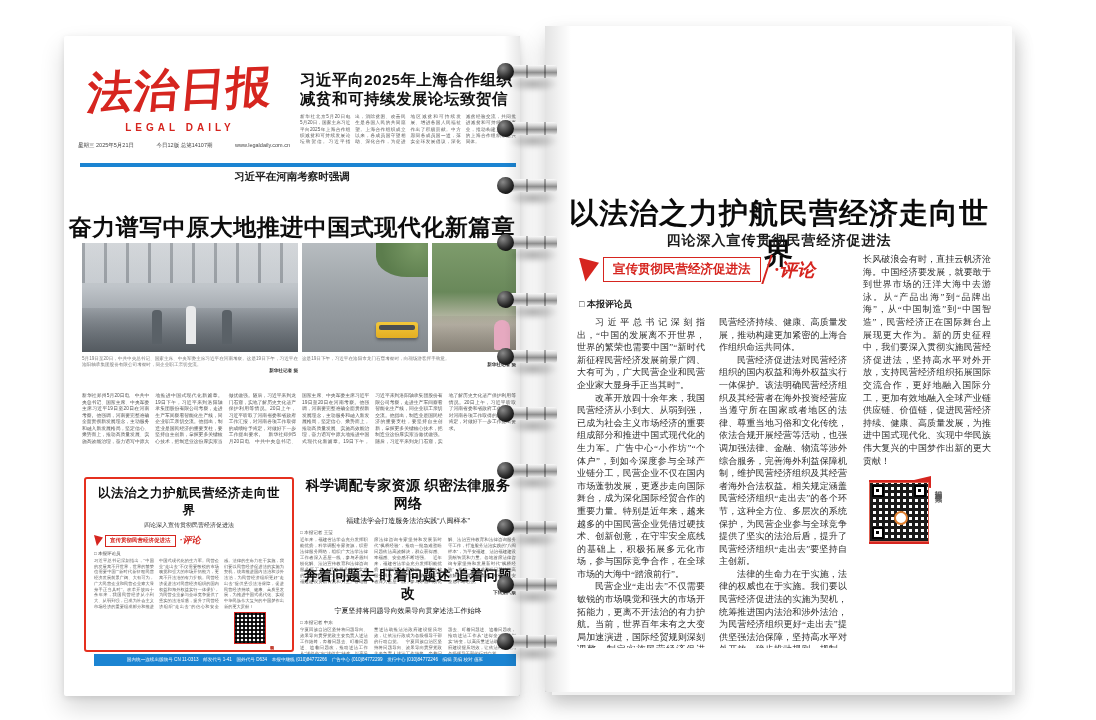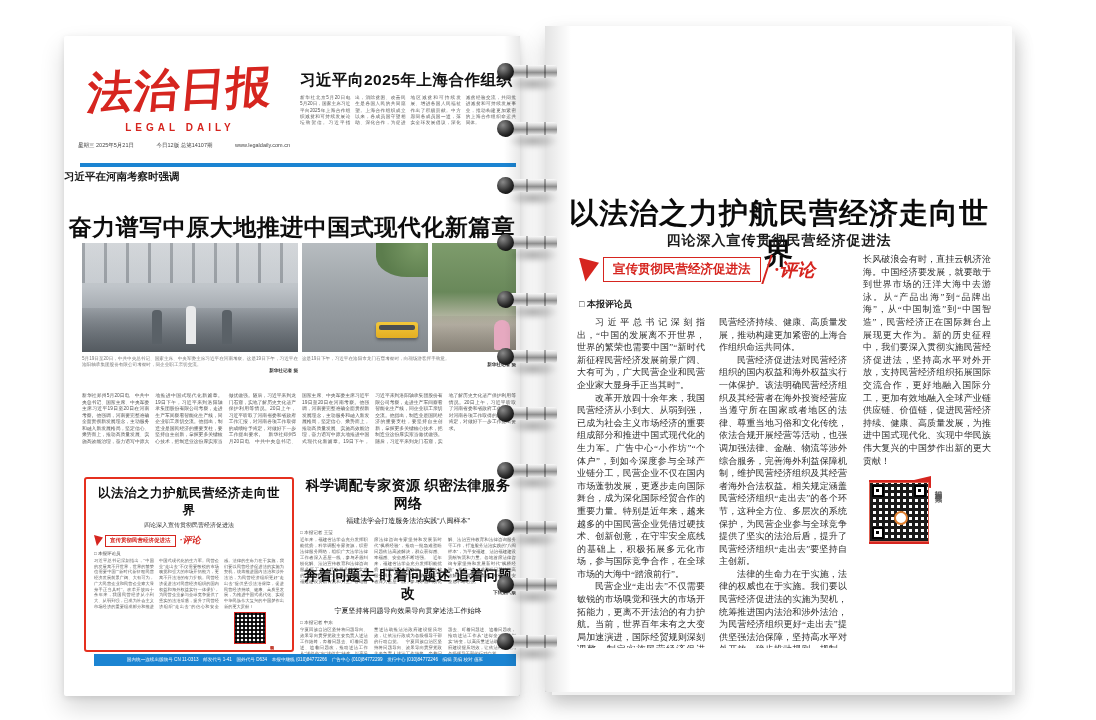--- a/index.html
+++ b/index.html
@@ -37,21 +37,21 @@
   .logo-sub{position:absolute;left:16px;top:86px;width:200px;text-align:center;color:#d6251f;
     font-weight:bold;font-size:10px;letter-spacing:4px;}
   .dateline{position:absolute;left:14px;top:106px;width:212px;display:flex;justify-content:space-between;
     font-size:5.5px;color:#444;}
   .top-story{position:absolute;left:236px;top:34px;width:216px;}
   .ts-head{font-size:15.5px;line-height:19px;font-weight:bold;color:#0f0f0f;letter-spacing:.5px;}
   .ts-body{margin-top:6px;height:46px;overflow:hidden;column-count:4;column-gap:5px;
     font-size:4.6px;line-height:6.3px;color:#555;text-align:justify;}
   .blue-rule{position:absolute;left:16px;top:127px;width:436px;height:4px;background:#1b84d2;}
 
-  .kicker{position:absolute;left:0;top:134px;width:100%;text-align:left;
+  .kicker{position:absolute;left:0;top:134px;width:100%;text-align:center;
     font-size:10.5px;font-weight:bold;color:#1c1c1c;}
   .lead-h1{position:absolute;left:0;top:146px;width:100%;text-align:center;
     font-size:23px;font-weight:bold;color:#0d0d0d;letter-spacing:4px;}
   .lead-h2{position:absolute;left:0;top:176px;width:100%;text-align:center;
     font-size:23px;font-weight:bold;color:#0d0d0d;letter-spacing:.5px;}
 
   .photo{position:absolute;top:207px;height:109px;overflow:hidden;}
   .photo-1{left:18px;width:216px;
     background:linear-gradient(180deg,#d4d7da 0%,#bfc4c9 40%,#9aa0a6 70%,#7e858b 100%);}
   .photo-1 .beams{position:absolute;left:0;top:0;right:0;height:40px;
@@ -166,20 +166,21 @@
       <div class="logo">法治日报</div>
       <div class="logo-sub">LEGAL DAILY</div>
       <div class="dateline">
         <span>星期三 2025年5月21日</span>
         <span>今日12版 总第14107期</span>
         <span>www.legaldaily.com.cn</span>
       </div>
 
       <div class="top-story">
         <div class="ts-head">习近平向2025年上海合作组织</div>
+        <div class="ts-head">减贫和可持续发展论坛致贺信</div>
         <div class="ts-body">新华社北京5月20日电　5月20日，国家主席习近平向2025年上海合作组织减贫和可持续发展论坛致贺信。习近平指出，消除贫困、改善民生是各国人民的共同愿望。上海合作组织成立以来，各成员国守望相助、深化合作，为促进地区减贫和可持续发展、增进各国人民福祉作出了积极贡献。中方愿同各成员国一道，落实全球发展倡议，深化减贫经验交流，共同推进减贫和可持续发展事业，推动构建更加紧密的上海合作组织命运共同体。</div>
       </div>
 
       <div class="blue-rule"></div>
 
       <div class="kicker">习近平在河南考察时强调</div>
       <div class="lead-h2">奋力谱写中原大地推进中国式现代化新篇章</div>
 
       <div class="photo photo-1">
         <div class="beams"></div>

